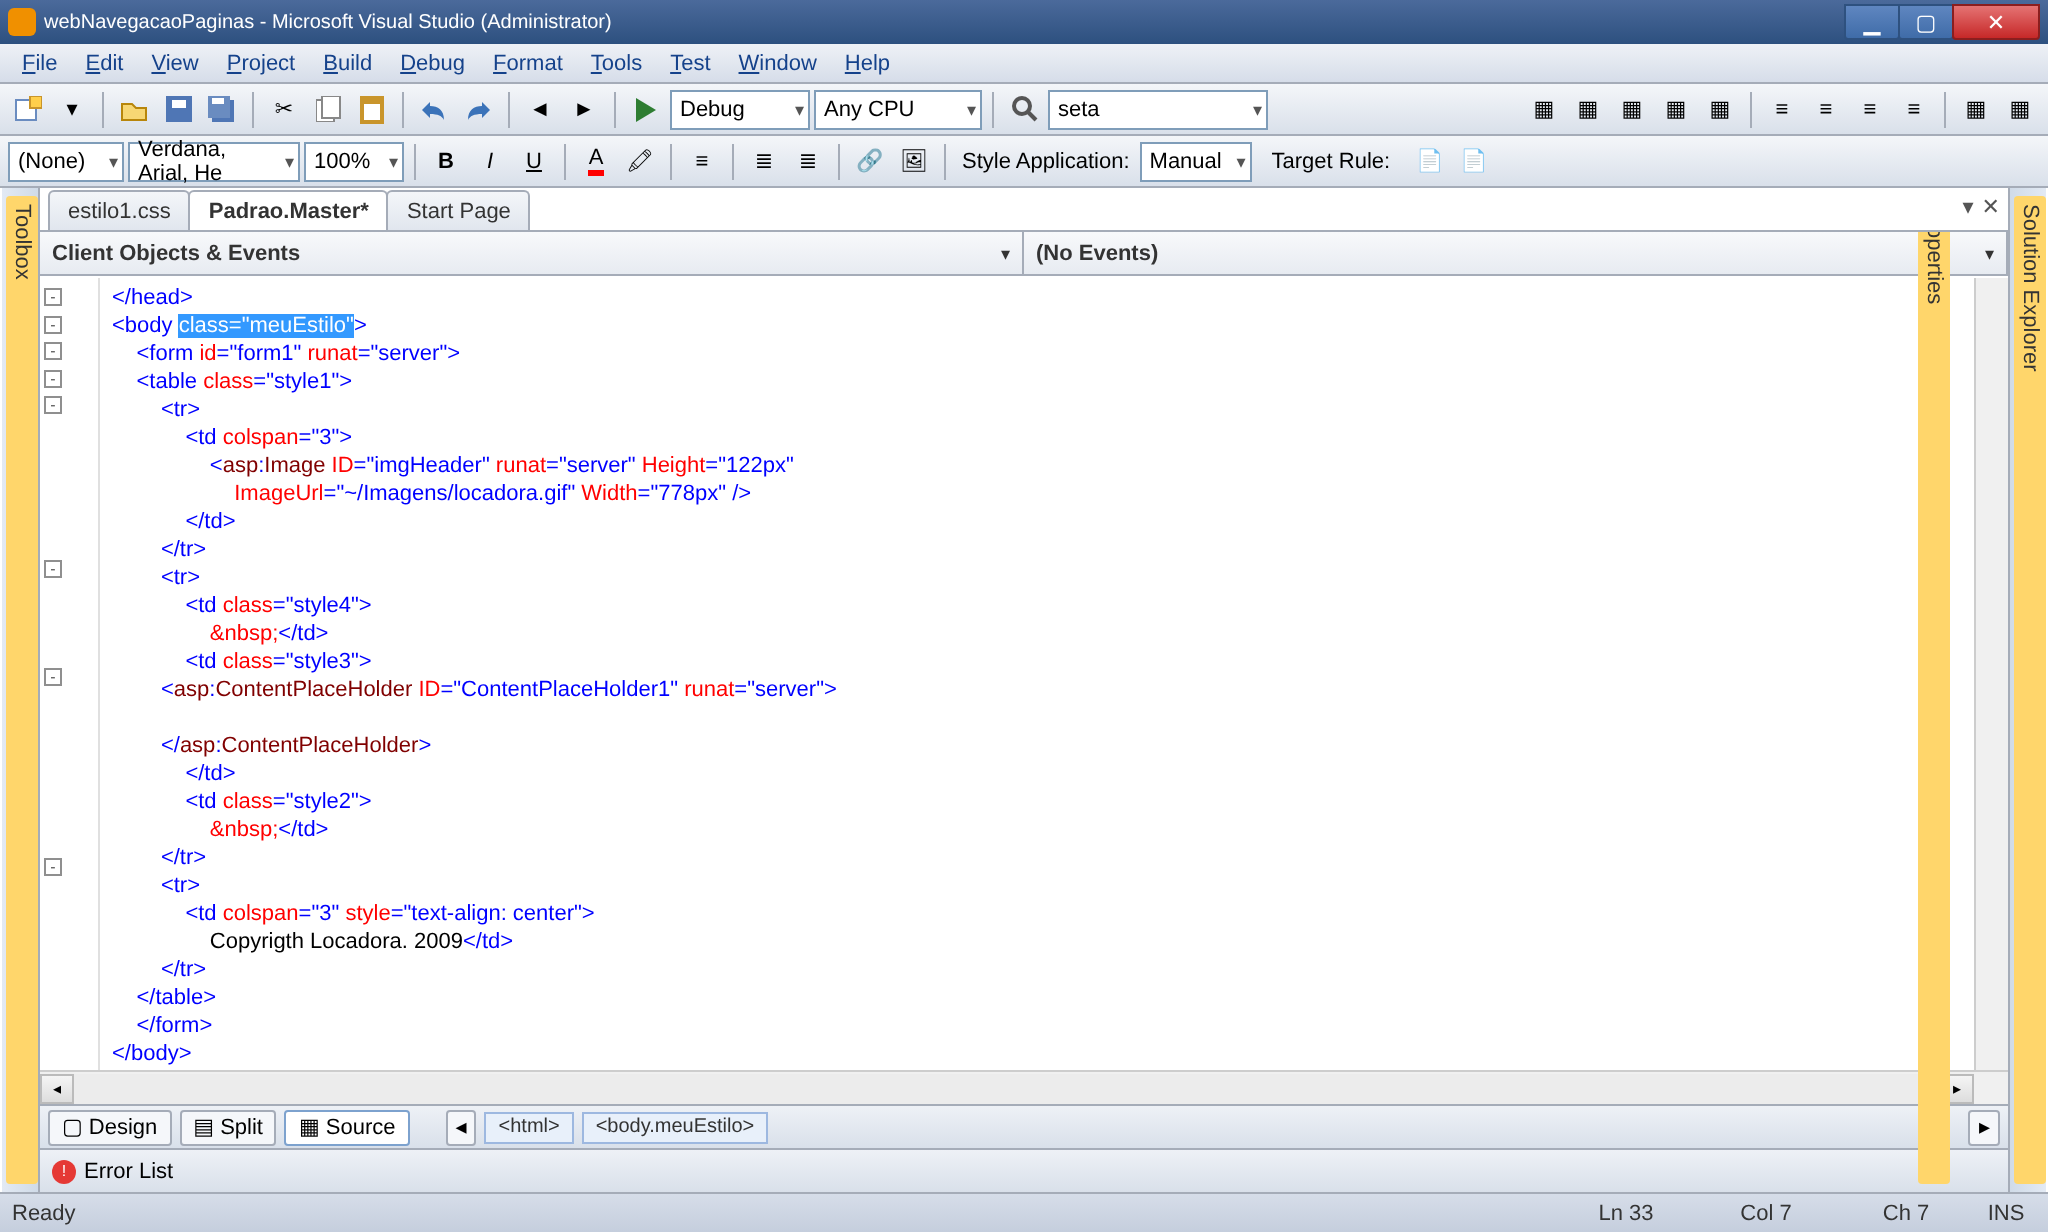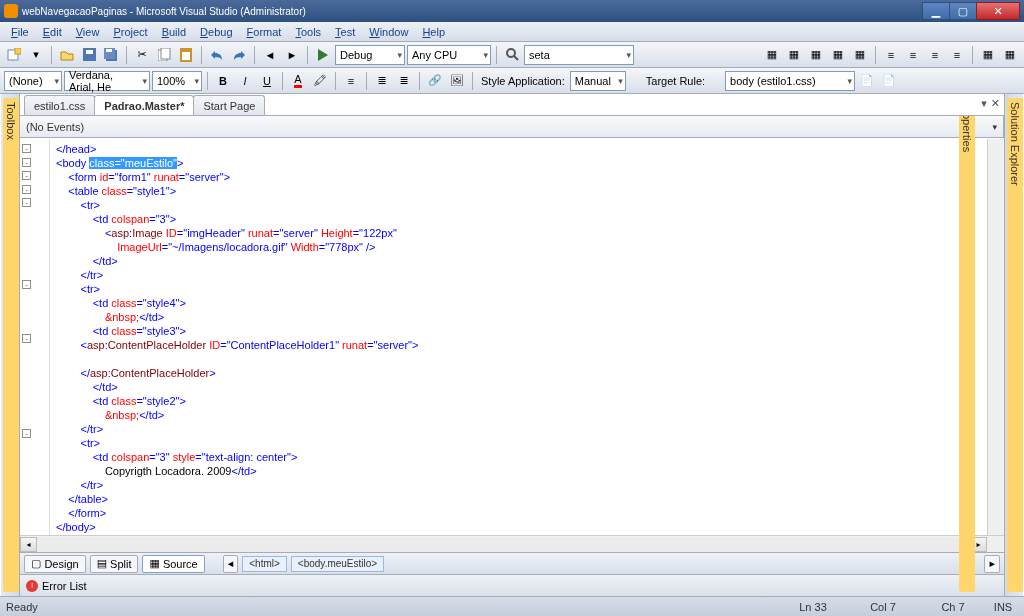--- a/index.html
+++ b/index.html
@@ -191,22 +191,21 @@
   <div class="tbtn">≡</div>
   <div class="tsep"></div>
   <div class="tbtn">≣</div>
   <div class="tbtn">≣</div>
   <div class="tsep"></div>
   <div class="tbtn">🔗</div>
   <div class="tbtn">🖼</div>
   <div class="tsep"></div>
   <span style="margin:0 3px">Style Application:</span>
   <div class="tcombo" style="width:56px">Manual</div>
-  <span style="margin:0 18px">Target Rule:</span>
-  <div class="tcombo" style="width:130px">body (estilo1.css)</div>
+  <span style="margin:0 8px">Target Rule:</span>
   <div class="tbtn">📄</div>
   <div class="tbtn">📄</div>
 </div>
 
 <div class="mainarea">
   <div class="sidetab">
     <span class="sidelabel hl">Toolbox</span>
 
   </div>
 
@@ -216,21 +215,22 @@
           <div class="doctab">estilo1.css</div>
           <div class="doctab active">Padrao.Master*</div>
           <div class="doctab">Start Page</div>
         </div>
       <div class="docclose">
         <span>▾</span>
         <span>✕</span>
       </div>
     </div>
     <div class="dropbar">
-      <div class="dselect" style="font-weight:normal">(No Events)</div>
+      <div class="dselect">Client Objects &amp; Events</div>
+      <div class="dselect" style="font-weight:bold">(No Events)</div>
     </div>
     <div class="editor">
       <div class="gutter" id="gutter">
           <div class="gline">
             <span class="mark">-</span>
           </div>
           <div class="gline">
             <span class="mark">-</span>
           </div>
           <div class="gline">

